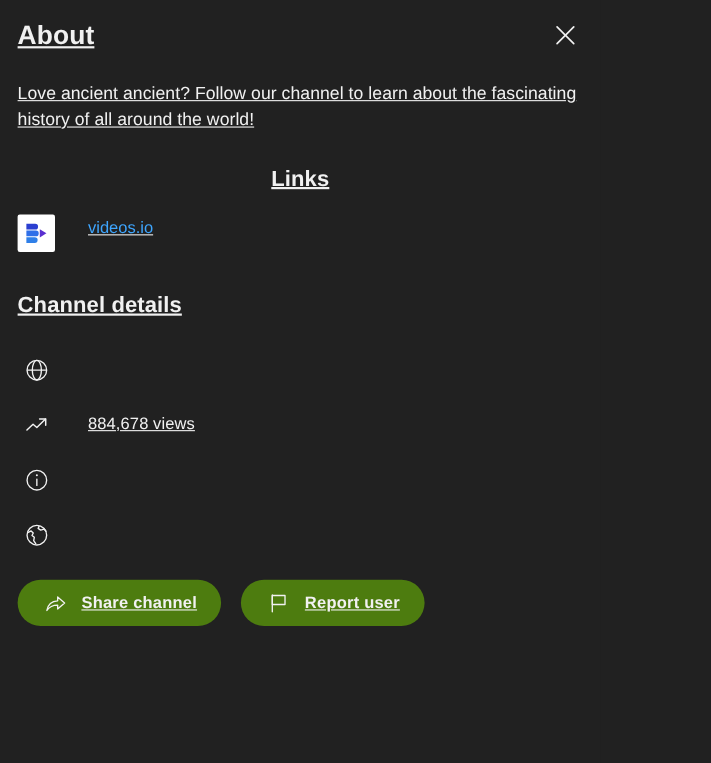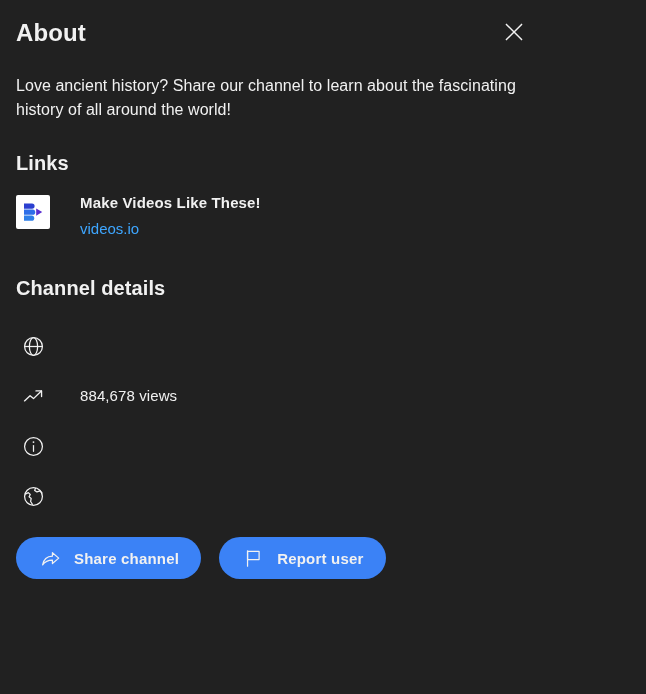--- a/index.html
+++ b/index.html
@@ -16,20 +16,21 @@
     color: #f1f1f1;
     -webkit-font-smoothing: antialiased;
   }
 
   .dialog {
     position: relative;
     width: 546px;
     height: 694px;
     background: #212121;
     padding: 0 16px;
+    text-decoration: underline;
   }
 
   
   .header-row {
     display: flex;
     align-items: flex-start;
     justify-content: space-between;
     padding-top: 18px;
   }
 
@@ -69,21 +70,21 @@
 
   
   .section-heading {
     font-size: 20px;
     line-height: 26px;
     font-weight: 700;
     color: #f1f1f1;
     letter-spacing: 0.1px;
   }
 
-  .links-heading { margin-top: 28px; }
+  .links-heading { margin-top: 28px; text-align: center; }
   .details-heading { margin-top: 36px; }
 
   
   .link-row {
     display: flex;
     align-items: flex-start;
     margin-top: 16px;
   }
 
   .link-favicon {
@@ -161,21 +162,21 @@
     gap: 18px;
   }
 
   .action-button {
     display: inline-flex;
     align-items: center;
     height: 42px;
     padding: 0 22px;
     border: none;
     border-radius: 21px;
-    background: #3b82f6;
+    background: #4d7c0f;
     color: #f1f1f1;
     font-family: "Liberation Sans", sans-serif;
     font-size: 15px;
     font-weight: 700;
     letter-spacing: 0.2px;
     cursor: pointer;
   }
 
   .action-icon {
     display: flex;
@@ -198,36 +199,35 @@
     <button class="close-button">
       <span>
         <svg width="26" height="26" viewBox="0 0 24 24" fill="none" stroke="#f1f1f1" stroke-width="1.4" stroke-linecap="round">
           <line x1="5" y1="5" x2="19" y2="19"></line>
           <line x1="19" y1="5" x2="5" y2="19"></line>
         </svg>
       </span>
     </button>
   </div>
 
-  <div class="description">Love ancient history? Share our channel to learn about the fascinating history of all around the world!</div>
+  <div class="description">Love ancient ancient? Follow our channel to learn about the fascinating history of all around the world!</div>
 
   <div class="section-heading links-heading">Links</div>
 
   <div class="link-row">
     <div class="link-favicon">
       <svg width="26" height="26" viewBox="0 0 26 26">
         <rect x="0" y="0" width="26" height="26" fill="#ffffff"></rect>
         <path d="M4 4.5 H12 A2.6 2.6 0 0 1 12 9.7 H4 Z" fill="#2b3fd0"></path>
         <path d="M4 10.6 H12.6 A2.6 2.6 0 0 1 12.6 15.8 H4 Z" fill="#2f6fe8"></path>
         <path d="M4 16.6 H11.6 A2.6 2.6 0 0 1 11.6 21.8 H4 Z" fill="#2f7fe8"></path>
         <path d="M16.2 9.4 L22.2 13.1 L16.2 16.8 Z" fill="#5a2fd0"></path>
       </svg>
     </div>
     <div class="link-text-block">
-      <div class="link-title">Make Videos Like These!</div>
       <a class="link-url" href="#">videos.io</a>
     </div>
   </div>
 
   <div class="section-heading details-heading">Channel details</div>
 
   <div class="detail-list">
 
     <div class="detail-row">
       <span class="detail-icon">

